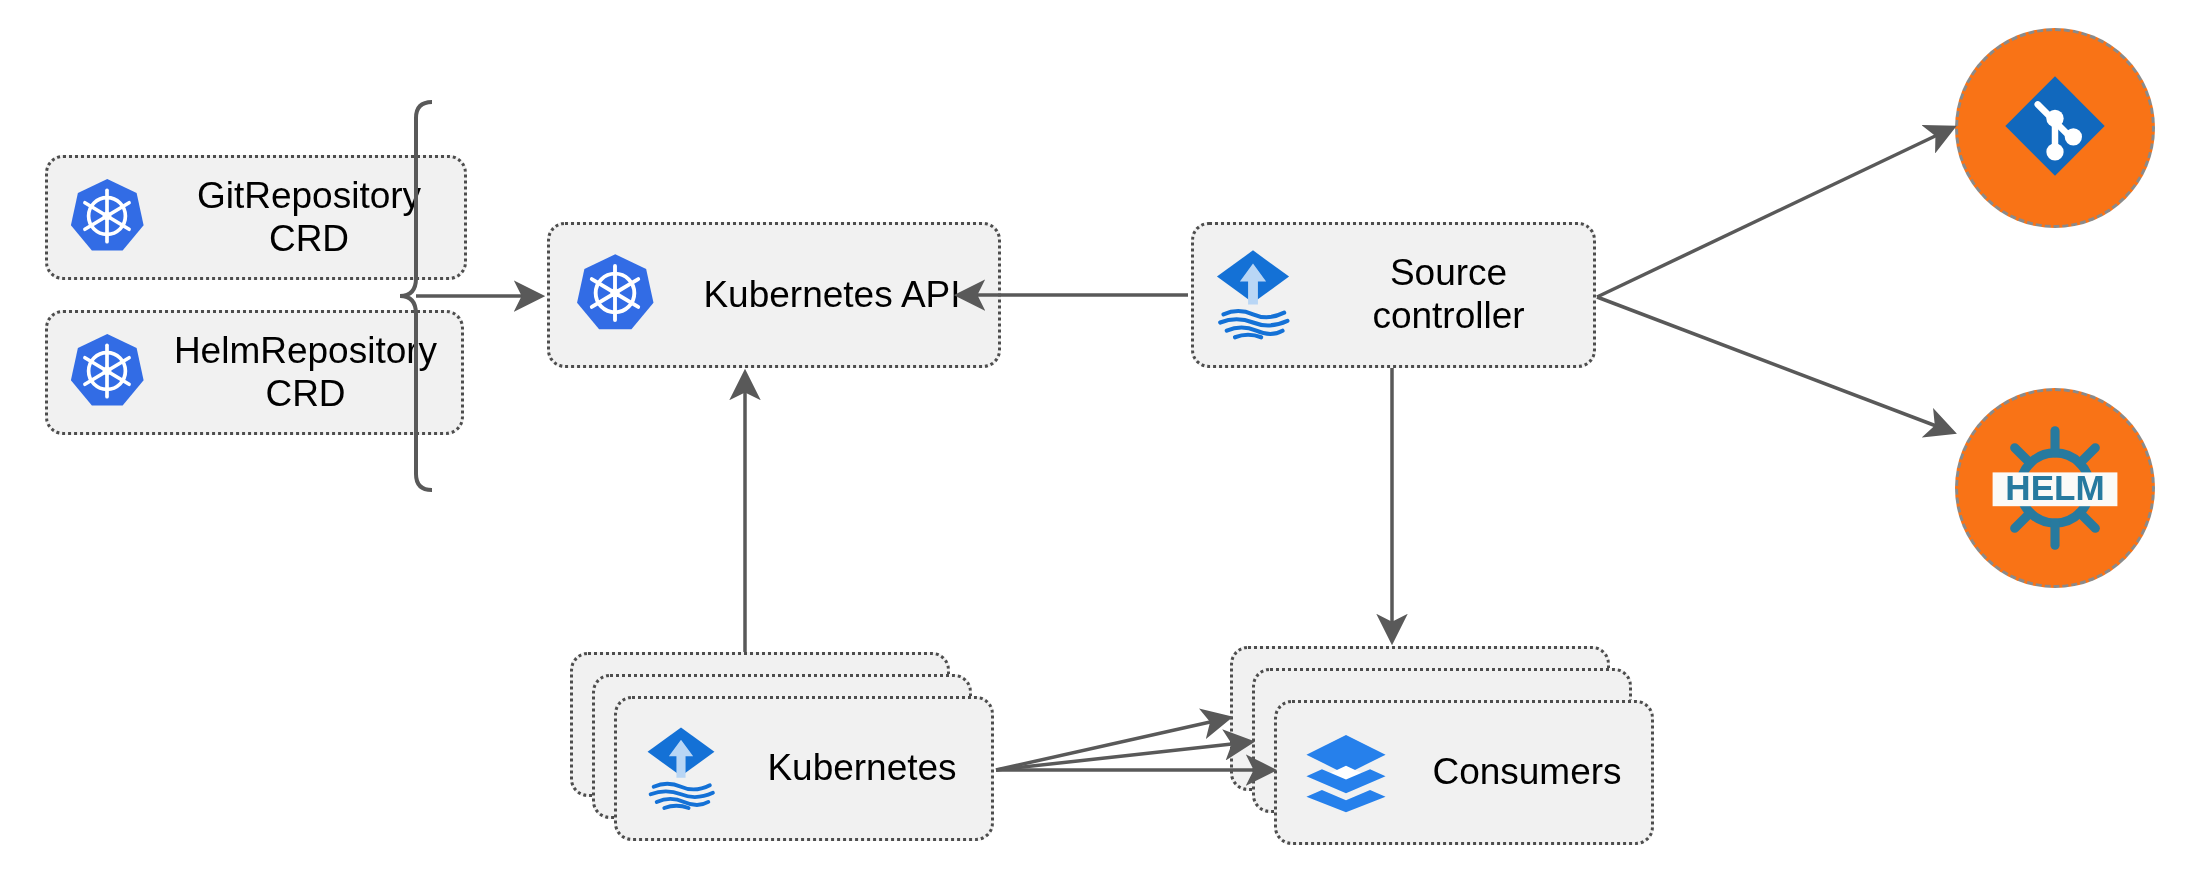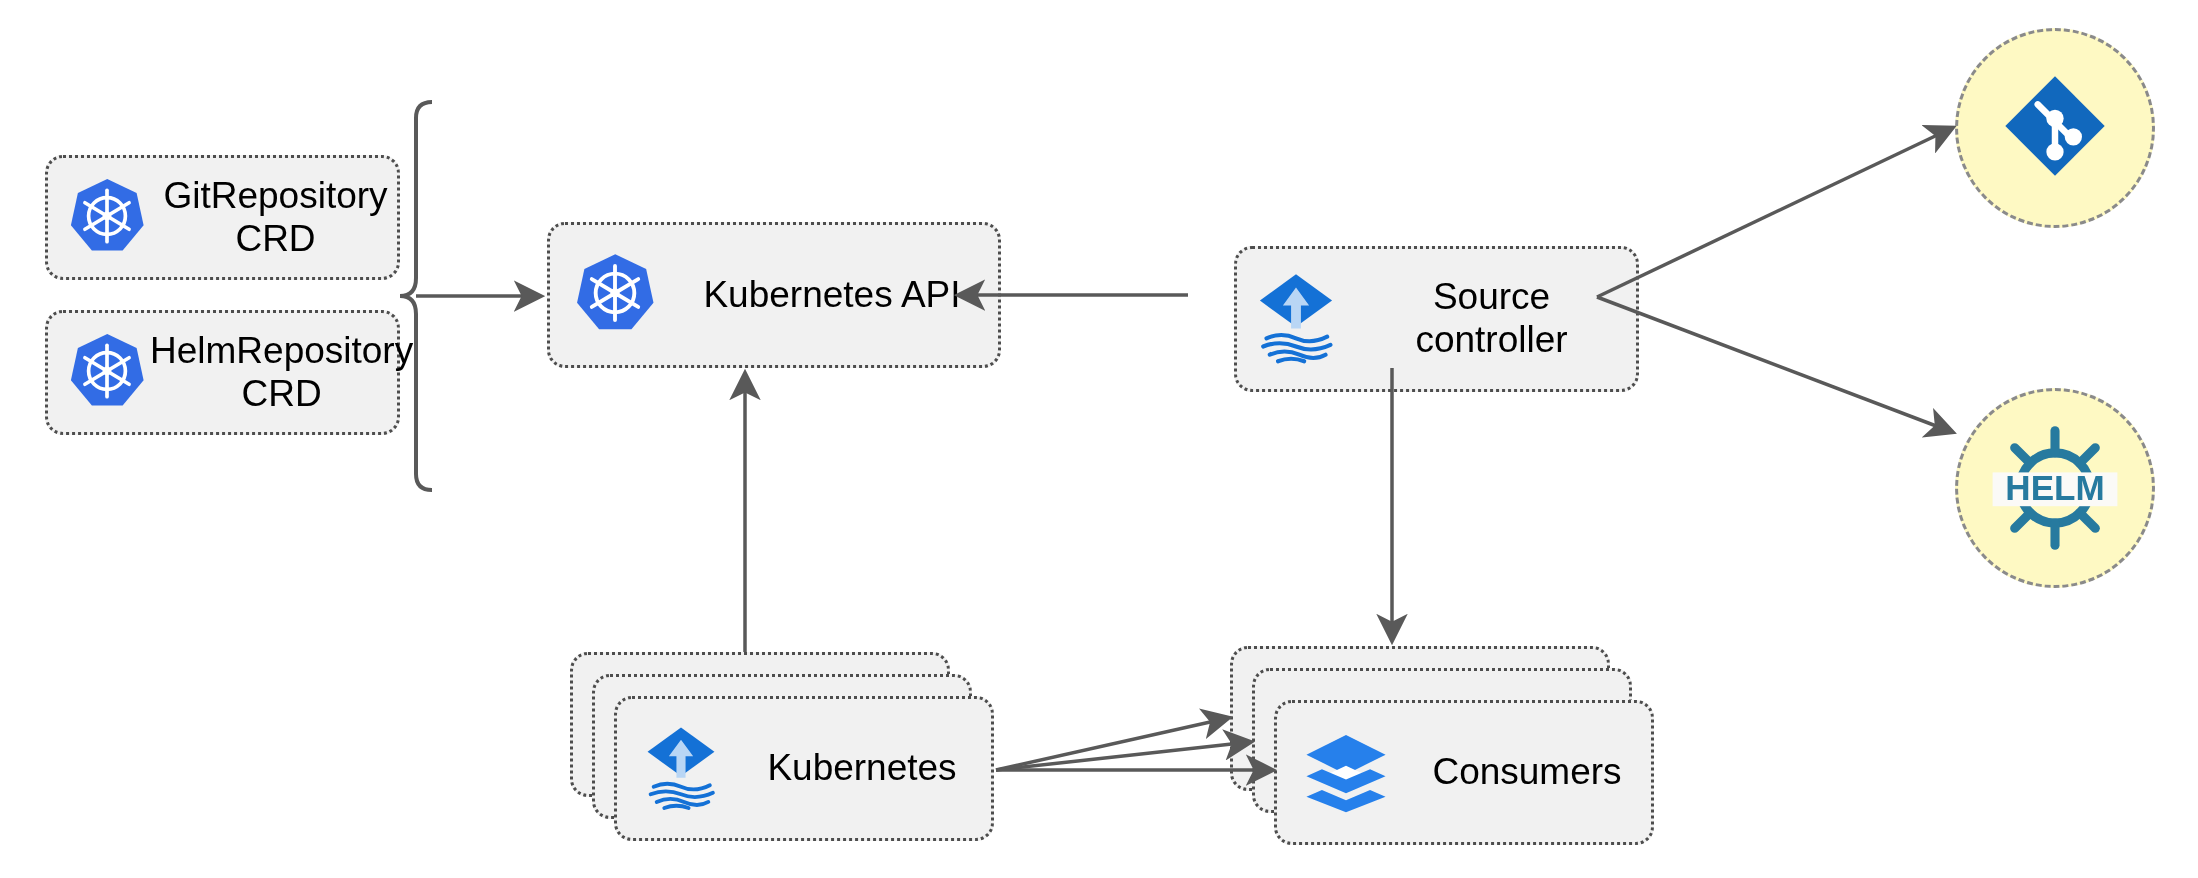--- a/index.html
+++ b/index.html
@@ -46,60 +46,60 @@
     background: #f1f1f1;
     border: 3px dotted #4d4d4d;
     border-radius: 18px;
   }
   
   .circle-node {
     position: absolute;
     box-sizing: border-box;
     border: 3px dashed #8a8a8a;
     border-radius: 50%;
-    background: #fef9c3;
+    background: #f97316;
     display: flex;
     align-items: center;
     justify-content: center;
   }
   svg.overlay {
     position: absolute;
     left: 0;
     top: 0;
     width: 2198px;
     height: 878px;
     pointer-events: none;
   }
 </style>
 </head>
 <body>
 
 <div id="canvas">
 
-  <div class="node" style="left:45px; top:155px; width:355px; height:125px; padding-left:22px;">
+  <div class="node" style="left:45px; top:155px; width:422px; height:125px; padding-left:22px;">
     <span class="icon">
       <svg width="74" height="78" viewBox="0 0 100 106">
         <path fill="#326CE5" d="M50 2 L92 22 L102 68 L72 104 L28 104 L-2 68 L8 22 Z" transform="translate(0,0) scale(0.95) translate(3,1)"></path>
         <g fill="none" stroke="#ffffff" stroke-width="5" stroke-linecap="round">
           <circle cx="50" cy="53" r="25"></circle>
           <line x1="50" y1="53" x2="50" y2="18"></line>
           <line x1="50" y1="53" x2="80" y2="35"></line>
           <line x1="50" y1="53" x2="80" y2="71"></line>
           <line x1="50" y1="53" x2="50" y2="88"></line>
           <line x1="50" y1="53" x2="20" y2="71"></line>
           <line x1="50" y1="53" x2="20" y2="35"></line>
         </g>
         <circle cx="50" cy="53" r="6" fill="#ffffff"></circle>
       </svg>
     </span>
     <span class="label" style="flex:1; margin-left:10px;">GitRepository
 CRD</span>
   </div>
 
-  <div class="node" style="left:45px; top:310px; width:355px; height:125px; padding-left:22px;">
+  <div class="node" style="left:45px; top:310px; width:419px; height:125px; padding-left:22px;">
     <span class="icon">
       <svg width="74" height="78" viewBox="0 0 100 106">
         <path fill="#326CE5" d="M50 2 L92 22 L102 68 L72 104 L28 104 L-2 68 L8 22 Z" transform="translate(0,0) scale(0.95) translate(3,1)"></path>
         <g fill="none" stroke="#ffffff" stroke-width="5" stroke-linecap="round">
           <circle cx="50" cy="53" r="25"></circle>
           <line x1="50" y1="53" x2="50" y2="18"></line>
           <line x1="50" y1="53" x2="80" y2="35"></line>
           <line x1="50" y1="53" x2="80" y2="71"></line>
           <line x1="50" y1="53" x2="50" y2="88"></line>
           <line x1="50" y1="53" x2="20" y2="71"></line>
@@ -124,21 +124,21 @@
           <line x1="50" y1="53" x2="50" y2="88"></line>
           <line x1="50" y1="53" x2="20" y2="71"></line>
           <line x1="50" y1="53" x2="20" y2="35"></line>
         </g>
         <circle cx="50" cy="53" r="6" fill="#ffffff"></circle>
       </svg>
     </span>
     <span class="label" style="flex:1; margin-left:12px;">Kubernetes API</span>
   </div>
 
-  <div class="node" style="left:1234px; top:222px; width:405px; height:146px; padding-left:18px;margin-top:24px;">
+  <div class="node" style="left:1191px; top:222px; width:405px; height:146px; padding-left:18px;">
     <span class="icon">
       <svg width="82" height="96" viewBox="0 0 100 116">
         <path fill="#1471D6" d="M50 6 L94 38 L50 70 L6 38 Z"></path>
         <g fill="#B9D6F5">
           <polygon points="50,22 66,44 56,44 56,72 44,72 44,44 34,44"></polygon>
         </g>
         <g stroke="#1471D6" stroke-width="5" stroke-linecap="round" fill="none">
           <path d="M14 84 Q32 76 50 84 Q68 92 88 82"></path>
           <path d="M10 94 Q30 86 50 94 Q70 102 92 92"></path>
           <path d="M18 104 Q36 96 54 104 Q72 112 86 104"></path>

